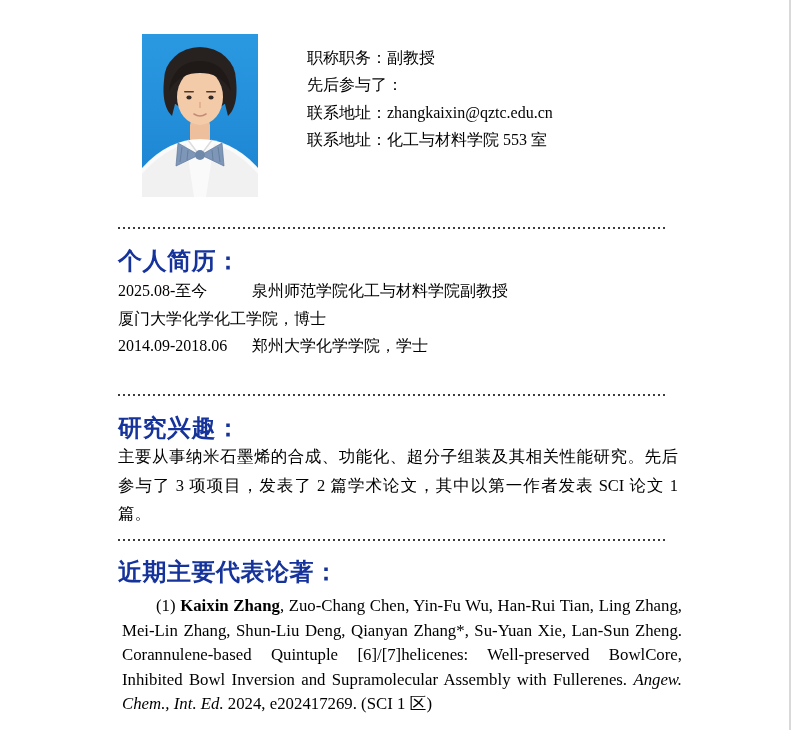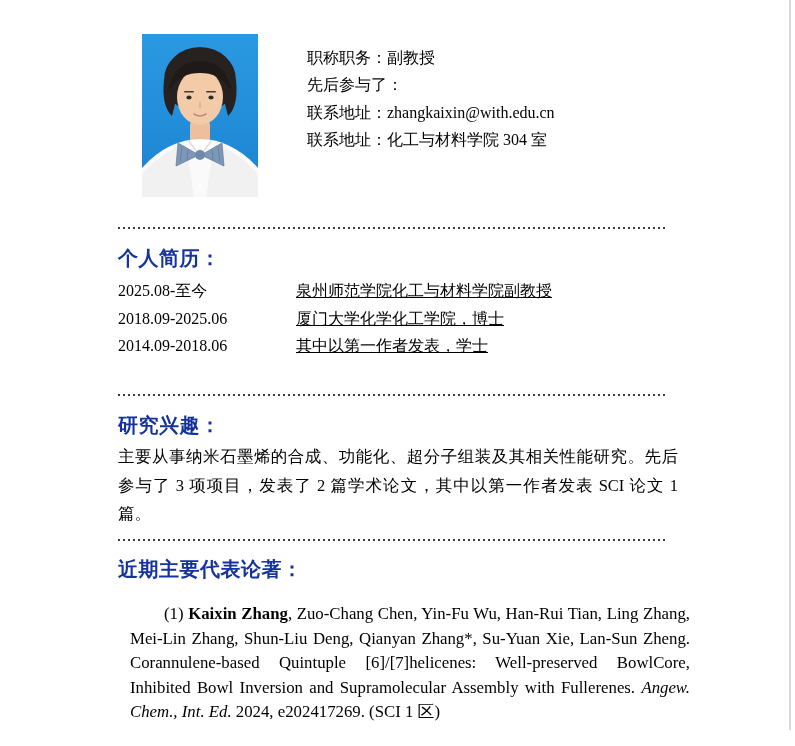--- a/index.html
+++ b/index.html
@@ -16,36 +16,36 @@
 
   .dotted{
     position:absolute;left:118px;width:548px;height:2px;
     background:repeating-linear-gradient(90deg,#3c3c3c 0 2px,transparent 2px 5px);
   }
   .sep1{top:227px;} .sep2{top:394px;} .sep3{top:539px;}
 
   .blue-head{
     position:absolute;left:118px;margin:0;
     font-family:"Liberation Sans","DejaVu Sans",sans-serif;
-    font-weight:700;font-size:20px;letter-spacing:0.5px;color:#15339b;
+    font-weight:700;font-size:24px;letter-spacing:0.5px;color:#15339b;
   }
   .h-resume{top:245px;} .h-interests{top:412px;} .h-pubs{top:556px;}
 
   .resume{position:absolute;left:118px;top:277px;width:562px;font-size:16px;line-height:27.7px;}
-  .resume .rrow{display:flex;gap:44px;}
+  .resume .rrow{display:flex;}
   .resume .period{width:134px;flex:none;}
-  .resume .detail{flex:1;text-decoration:underline;}
+  .resume .detail{flex:1;}
 
   .interests-para{
     position:absolute;left:118px;top:443px;width:560px;margin:0;
     font-size:16.5px;line-height:28.5px;text-align:justify;
   }
 
   .pub-para{
-    position:absolute;left:118px;top:590px;width:560px;margin:12px;
+    position:absolute;left:118px;top:590px;width:560px;margin:4px;
     font-size:16.8px;line-height:24.6px;text-align:justify;text-indent:34px;
   }
   .pub-para .seg-bold{font-weight:700;}
   .pub-para .seg-italic{font-style:italic;}
 </style>
 </head>
 <body>
 
 <div class="page">
 
@@ -86,41 +86,40 @@
     <path d="M59,121 L80,109 L82,132 Z" fill="#7e97b8"></path>
     <path d="M57,121 L36,109 L34,132 Z" fill="none" stroke="#5c7799" stroke-width="1" opacity="0.7"></path>
     <path d="M59,121 L80,109 L82,132 Z" fill="none" stroke="#5c7799" stroke-width="1" opacity="0.7"></path>
     <path d="M40,113 L38,128 M46,116 L45,126 M76,113 L78,128 M70,116 L71,126" stroke="#55708f" stroke-width="1" opacity="0.6"></path>
     <circle cx="58" cy="121" r="5" fill="#6f89ab"></circle>
   </svg>
 
   <div class="contact">
       <div class="crow"><span>职称职务：</span><span>副教授</span></div>
       <div class="crow"><span>先后参与了：</span><span></span></div>
-      <div class="crow"><span>联系地址：</span><span>zhangkaixin@with.edu.cn</span></div>
-      <div class="crow"><span>联系地址：</span><span>化工与材料学院 304 室</span></div>
+      <div class="crow"><span>联系地址：</span><span>zhangkaixin@qztc.edu.cn</span></div>
+      <div class="crow"><span>联系地址：</span><span>化工与材料学院 553 室</span></div>
     </div>
 
   <div class="dotted sep1"></div>
   <div class="dotted sep2"></div>
   <div class="dotted sep3"></div>
 
   <h2 class="blue-head h-resume">个人简历：</h2>
   <div class="resume">
       <div class="rrow">
         <span class="period">2025.08-至今</span>
         <span class="detail">泉州师范学院化工与材料学院副教授</span>
       </div>
       <div class="rrow">
-        <span class="period">2018.09-2025.06</span>
         <span class="detail">厦门大学化学化工学院，博士</span>
       </div>
       <div class="rrow">
         <span class="period">2014.09-2018.06</span>
-        <span class="detail">其中以第一作者发表，学士</span>
+        <span class="detail">郑州大学化学学院，学士</span>
       </div>
     </div>
 
   <h2 class="blue-head h-interests">研究兴趣：</h2>
   <p class="interests-para">主要从事纳米石墨烯的合成、功能化、超分子组装及其相关性能研究。先后参与了 3 项项目，发表了 2 篇学术论文，其中以第一作者发表 SCI 论文 1 篇。</p>
 
   <h2 class="blue-head h-pubs">近期主要代表论著：</h2>
   <p class="pub-para"><span class="seg-normal">(1) </span><span class="seg-bold">Kaixin Zhang</span><span class="seg-normal">, Zuo-Chang Chen, Yin-Fu Wu, Han-Rui Tian, Ling Zhang, Mei-Lin Zhang, Shun-Liu Deng, Qianyan Zhang*, Su-Yuan Xie, Lan-Sun Zheng. Corannulene-based Quintuple [6]/[7]helicenes: Well-preserved BowlCore, Inhibited Bowl Inversion and Supramolecular Assembly with Fullerenes. </span><span class="seg-italic">Angew. Chem., Int. Ed.</span><span class="seg-normal"> 2024, e202417269. (SCI 1 区)</span></p>
 
   <div class="edge-line"></div>

